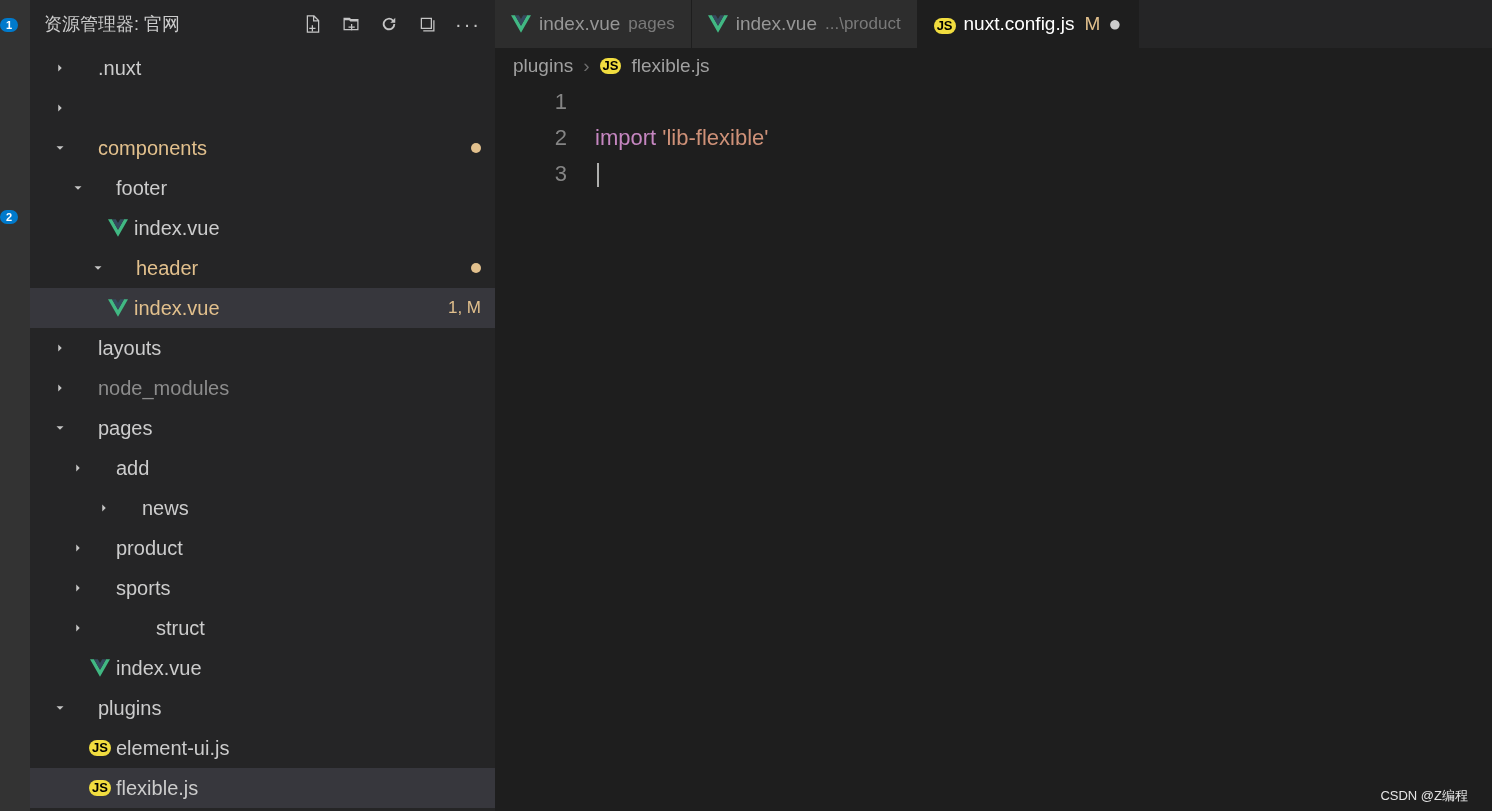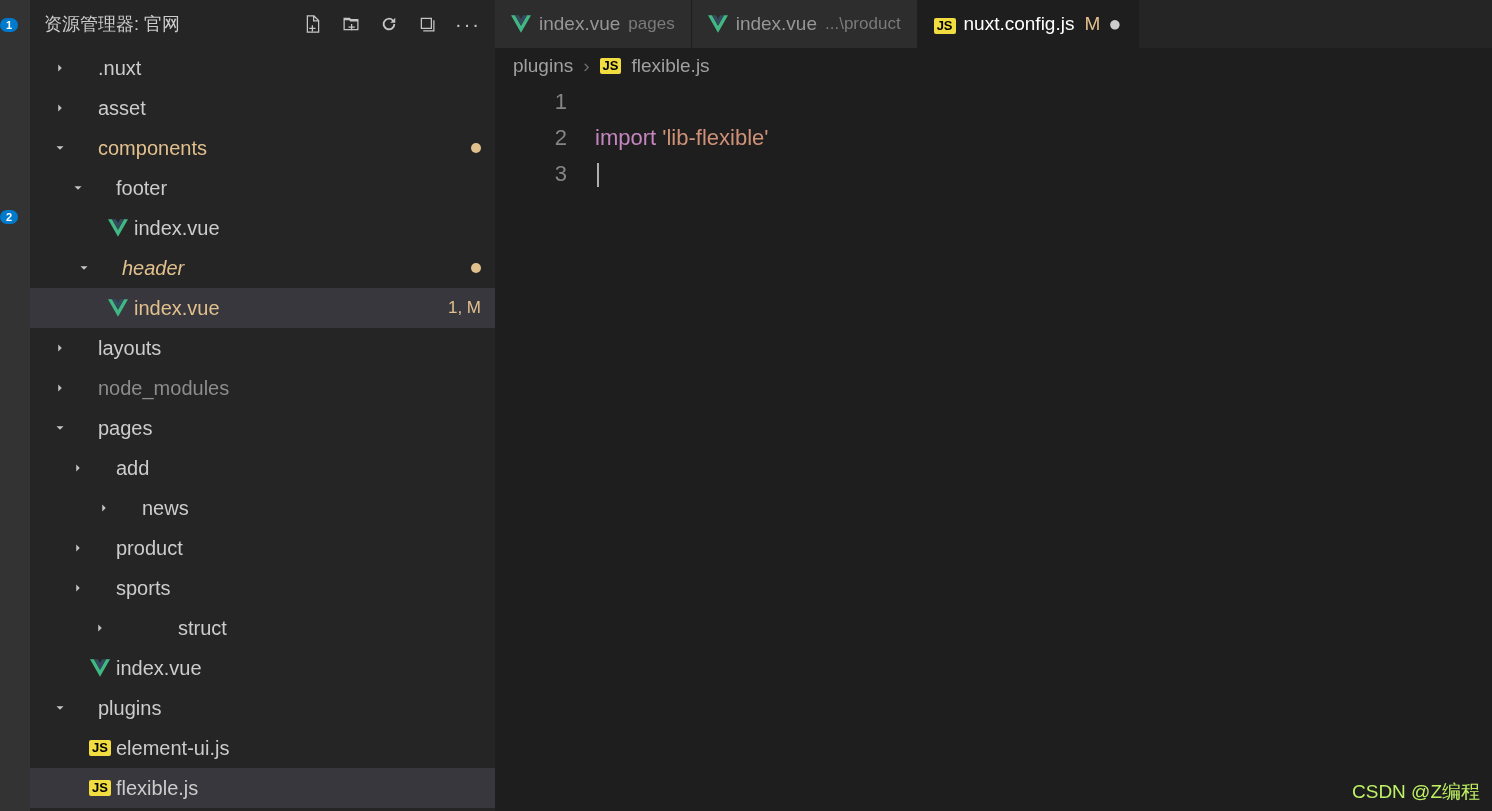--- a/index.html
+++ b/index.html
@@ -31,22 +31,22 @@
 .tab .dirty { color: #cccccc; font-size: 22px; line-height: 1; }
 .breadcrumb { height: 36px; display: flex; align-items: center; padding: 0 18px; font-size: 19px; color: #a0a0a0; gap: 10px; }
 .breadcrumb .sep { color: #6e6e6e; }
 .code { flex: 1; display: flex; font-family: Consolas, "Courier New", monospace; font-size: 22px; line-height: 36px; }
 .gutter { width: 100px; text-align: right; color: #858585; padding-right: 28px; user-select: none; }
 .lines { flex: 1; color: #d4d4d4; position: relative; }
 .tok-kw { color: #c586c0; }
 .tok-str { color: #ce9178; }
 .cursor-bar { display:inline-block; width:2px; height:24px; background:#aeafad; vertical-align:middle; margin-left:2px;}
 .vue-icon { fill: #41b883; }
-.js-badge { background: #f1dd3f; color: #000; font-weight: 700; font-size: 13px; padding: 1px 3px; border-radius: 2px; display: inline-block; line-height: 1.1; }
-.watermark { position: fixed; right: 12px; bottom: 6px; font-size: 19px; color: #bef264; }
+.js-badge { background: #f1dd3f; color: #000; font-weight: 700; font-size: 13px; padding: 1px 3px; border-radius: 8px; display: inline-block; line-height: 1.1; }
+.watermark { position: fixed; right: 24px; bottom: 6px; font-size: 13px; color: #e5e5e5; }
 svg { display:block; }
 .ellipsis { font-size:20px; letter-spacing:2px; line-height:1; }
 </style>
 </head>
 <body>
 
 <div class="activity-bar">
   <span class="badge" style="top:18px">1</span>
   <span class="badge" style="top:210px">2</span>
 </div>
@@ -90,21 +90,20 @@
         <span class="icon"></span>
         <span class="label">.nuxt</span>
       </div>
       <div class="tree-row" style="padding-left: 20px;">
         <span class="twisty">
           <svg width="14" height="14" viewBox="0 0 16 16">
             <path fill="#c5c5c5" d="M6 4l4 4-4 4V4z"></path>
           </svg>
         </span>
         <span class="icon"></span>
-        <span class="label">asset</span>
       </div>
       <div class="tree-row" style="padding-left: 20px;">
         <span class="twisty">
           <svg width="14" height="14" viewBox="0 0 16 16">
             <path fill="#c5c5c5" d="M4 6l4 4 4-4H4z"></path>
           </svg>
         </span>
         <span class="icon"></span>
         <span class="label mod">components</span>
         <span class="decor dot"></span>
@@ -121,21 +120,21 @@
       <div class="tree-row" style="padding-left: 56px;">
         <span class="twisty"></span>
         <span class="icon">
           <svg width="20" height="18" viewBox="0 0 24 21">
             <path class="vue-icon" d="M0 0l12 21L24 0h-4.8L12 12.6 4.8 0H0z"></path>
             <path fill="#35495e" d="M4.8 0L12 12.6 19.2 0h-4.6L12 4.5 9.4 0H4.8z"></path>
           </svg>
         </span>
         <span class="label">index.vue</span>
       </div>
-      <div class="tree-row" style="padding-left: 44px; font-style: italic;">
+      <div class="tree-row" style="padding-left: 58px;">
         <span class="twisty">
           <svg width="14" height="14" viewBox="0 0 16 16">
             <path fill="#c5c5c5" d="M4 6l4 4 4-4H4z"></path>
           </svg>
         </span>
         <span class="icon"></span>
         <span class="label mod">header</span>
         <span class="decor dot"></span>
       </div>
       <div class="tree-row selected" style="padding-left: 56px;">
@@ -205,21 +204,21 @@
       </div>
       <div class="tree-row" style="padding-left: 38px;">
         <span class="twisty">
           <svg width="14" height="14" viewBox="0 0 16 16">
             <path fill="#c5c5c5" d="M6 4l4 4-4 4V4z"></path>
           </svg>
         </span>
         <span class="icon"></span>
         <span class="label">sports</span>
       </div>
-      <div class="tree-row" style="padding-left: 60px; gap: 20px;">
+      <div class="tree-row" style="padding-left: 38px; gap: 20px;">
         <span class="twisty">
           <svg width="14" height="14" viewBox="0 0 16 16">
             <path fill="#c5c5c5" d="M6 4l4 4-4 4V4z"></path>
           </svg>
         </span>
         <span class="icon"></span>
         <span class="label">struct</span>
       </div>
       <div class="tree-row" style="padding-left: 38px;">
         <span class="twisty"></span>

